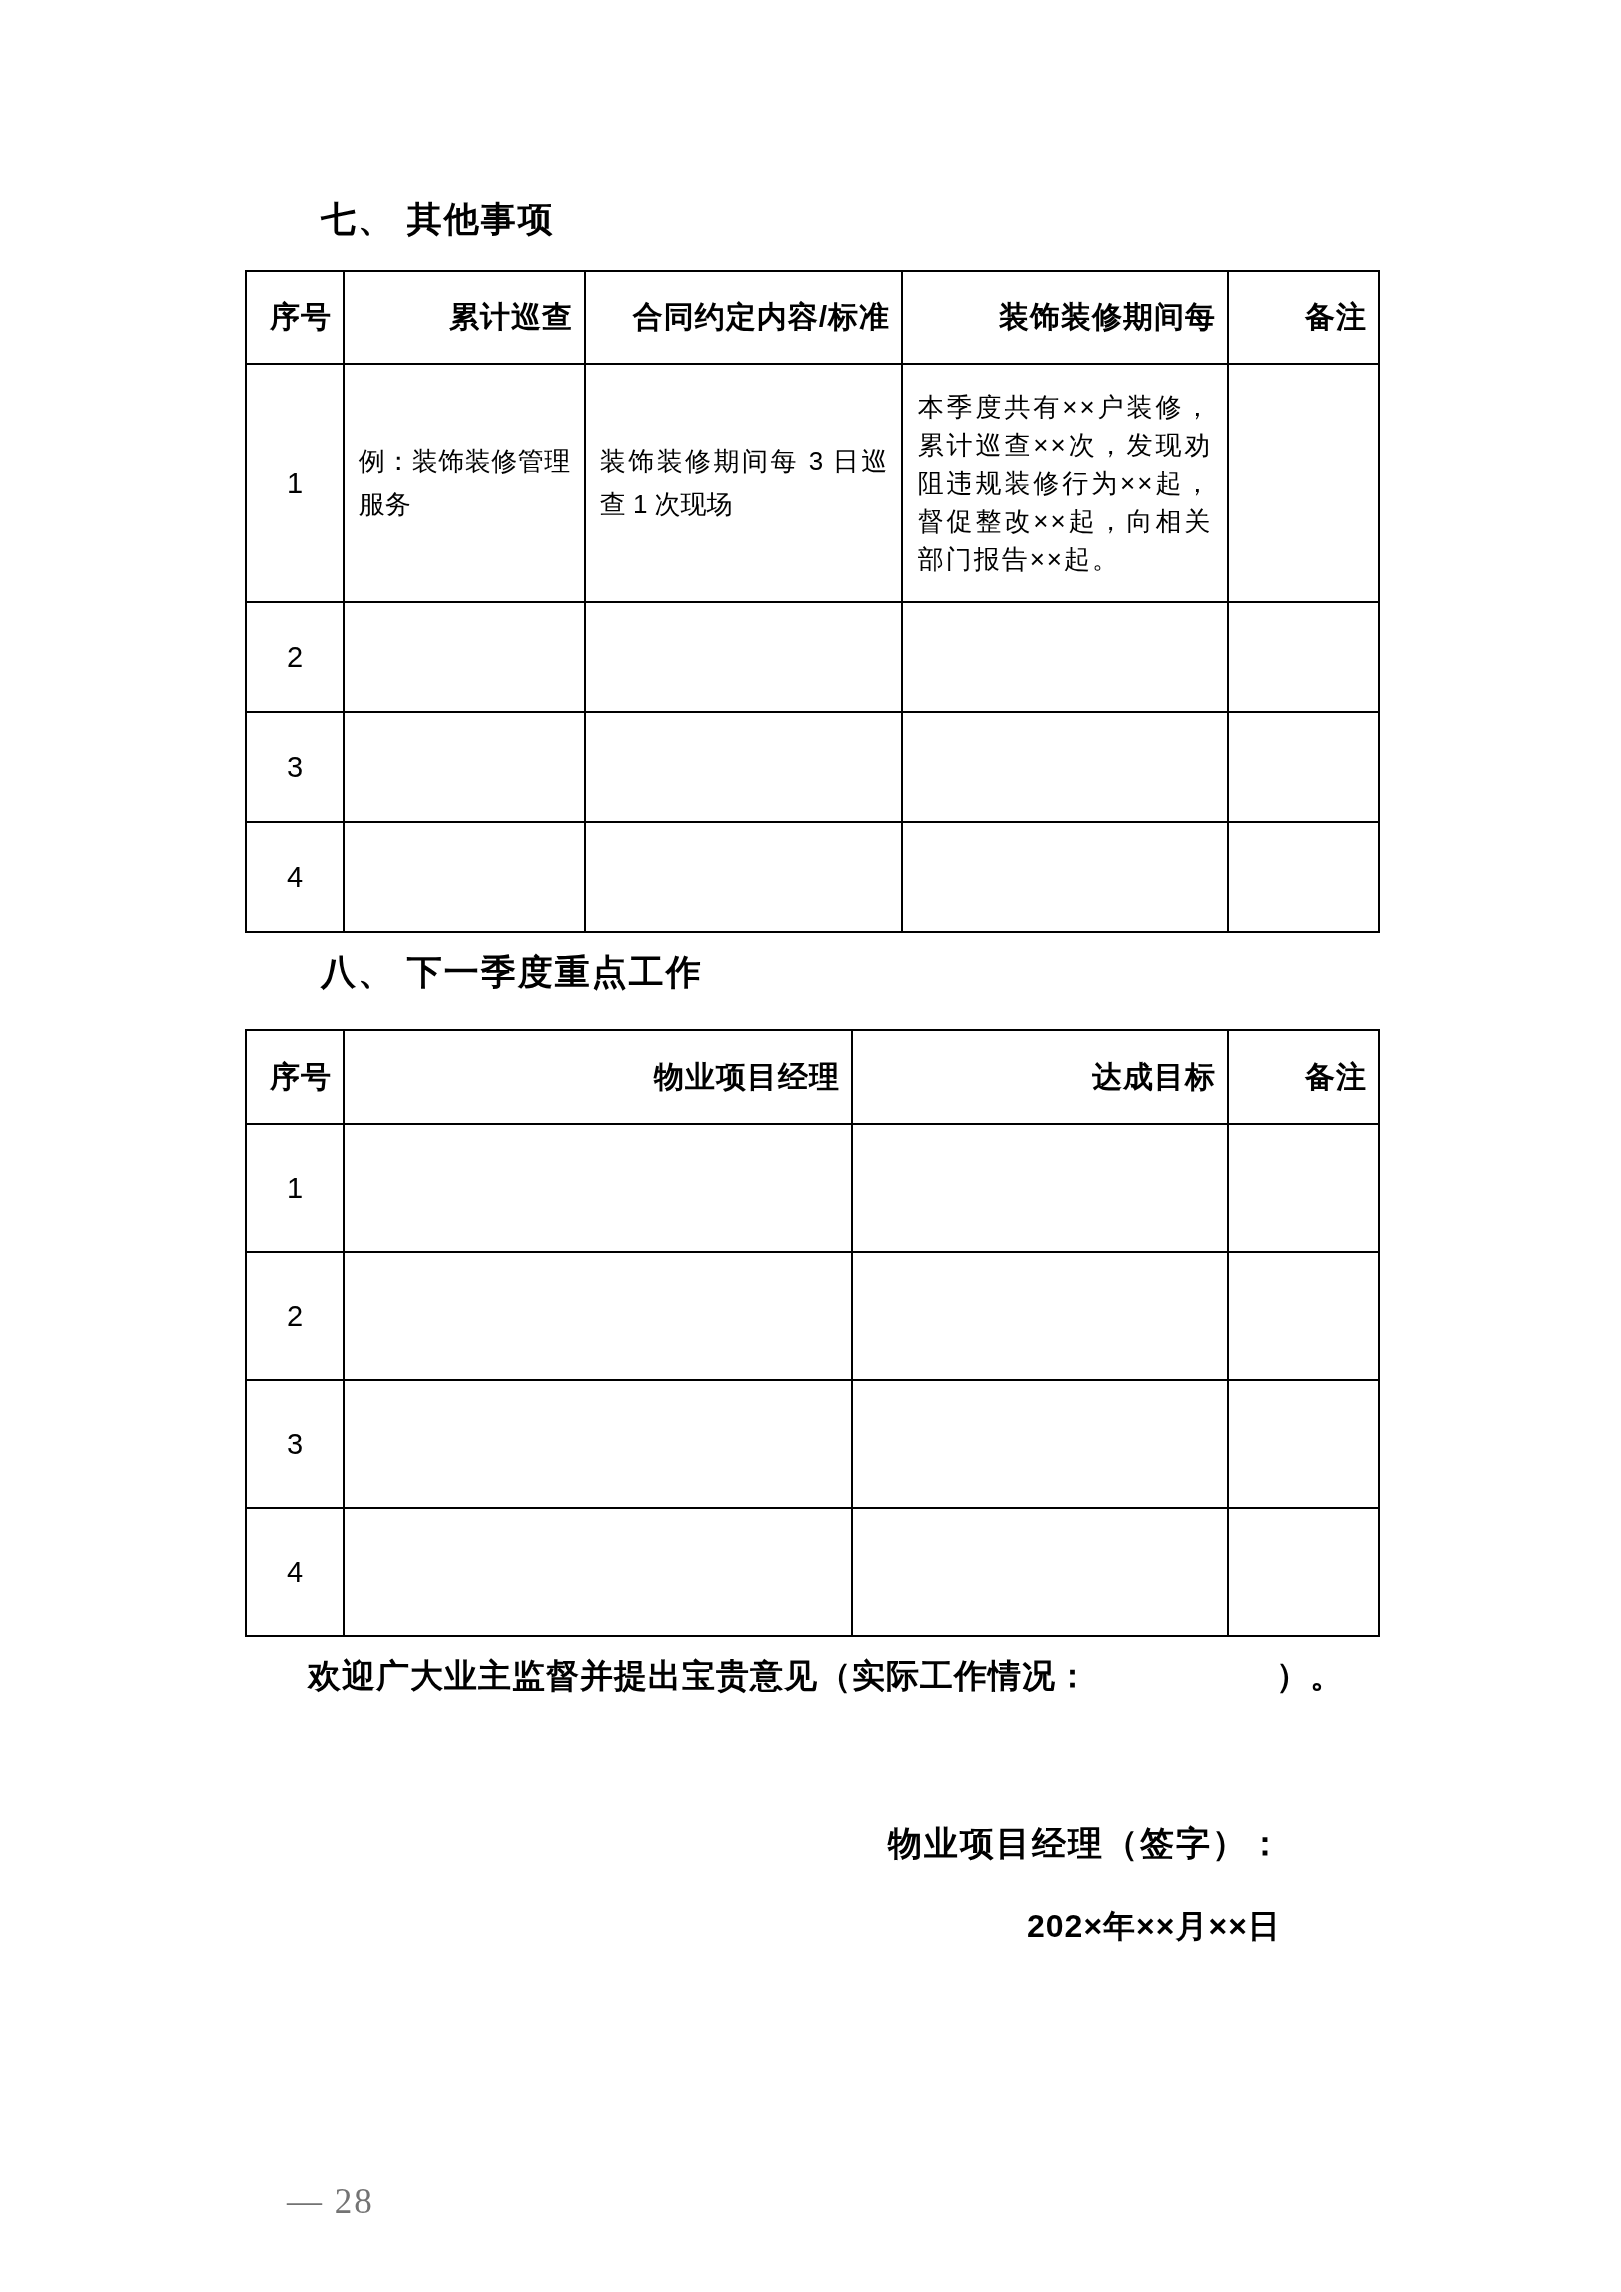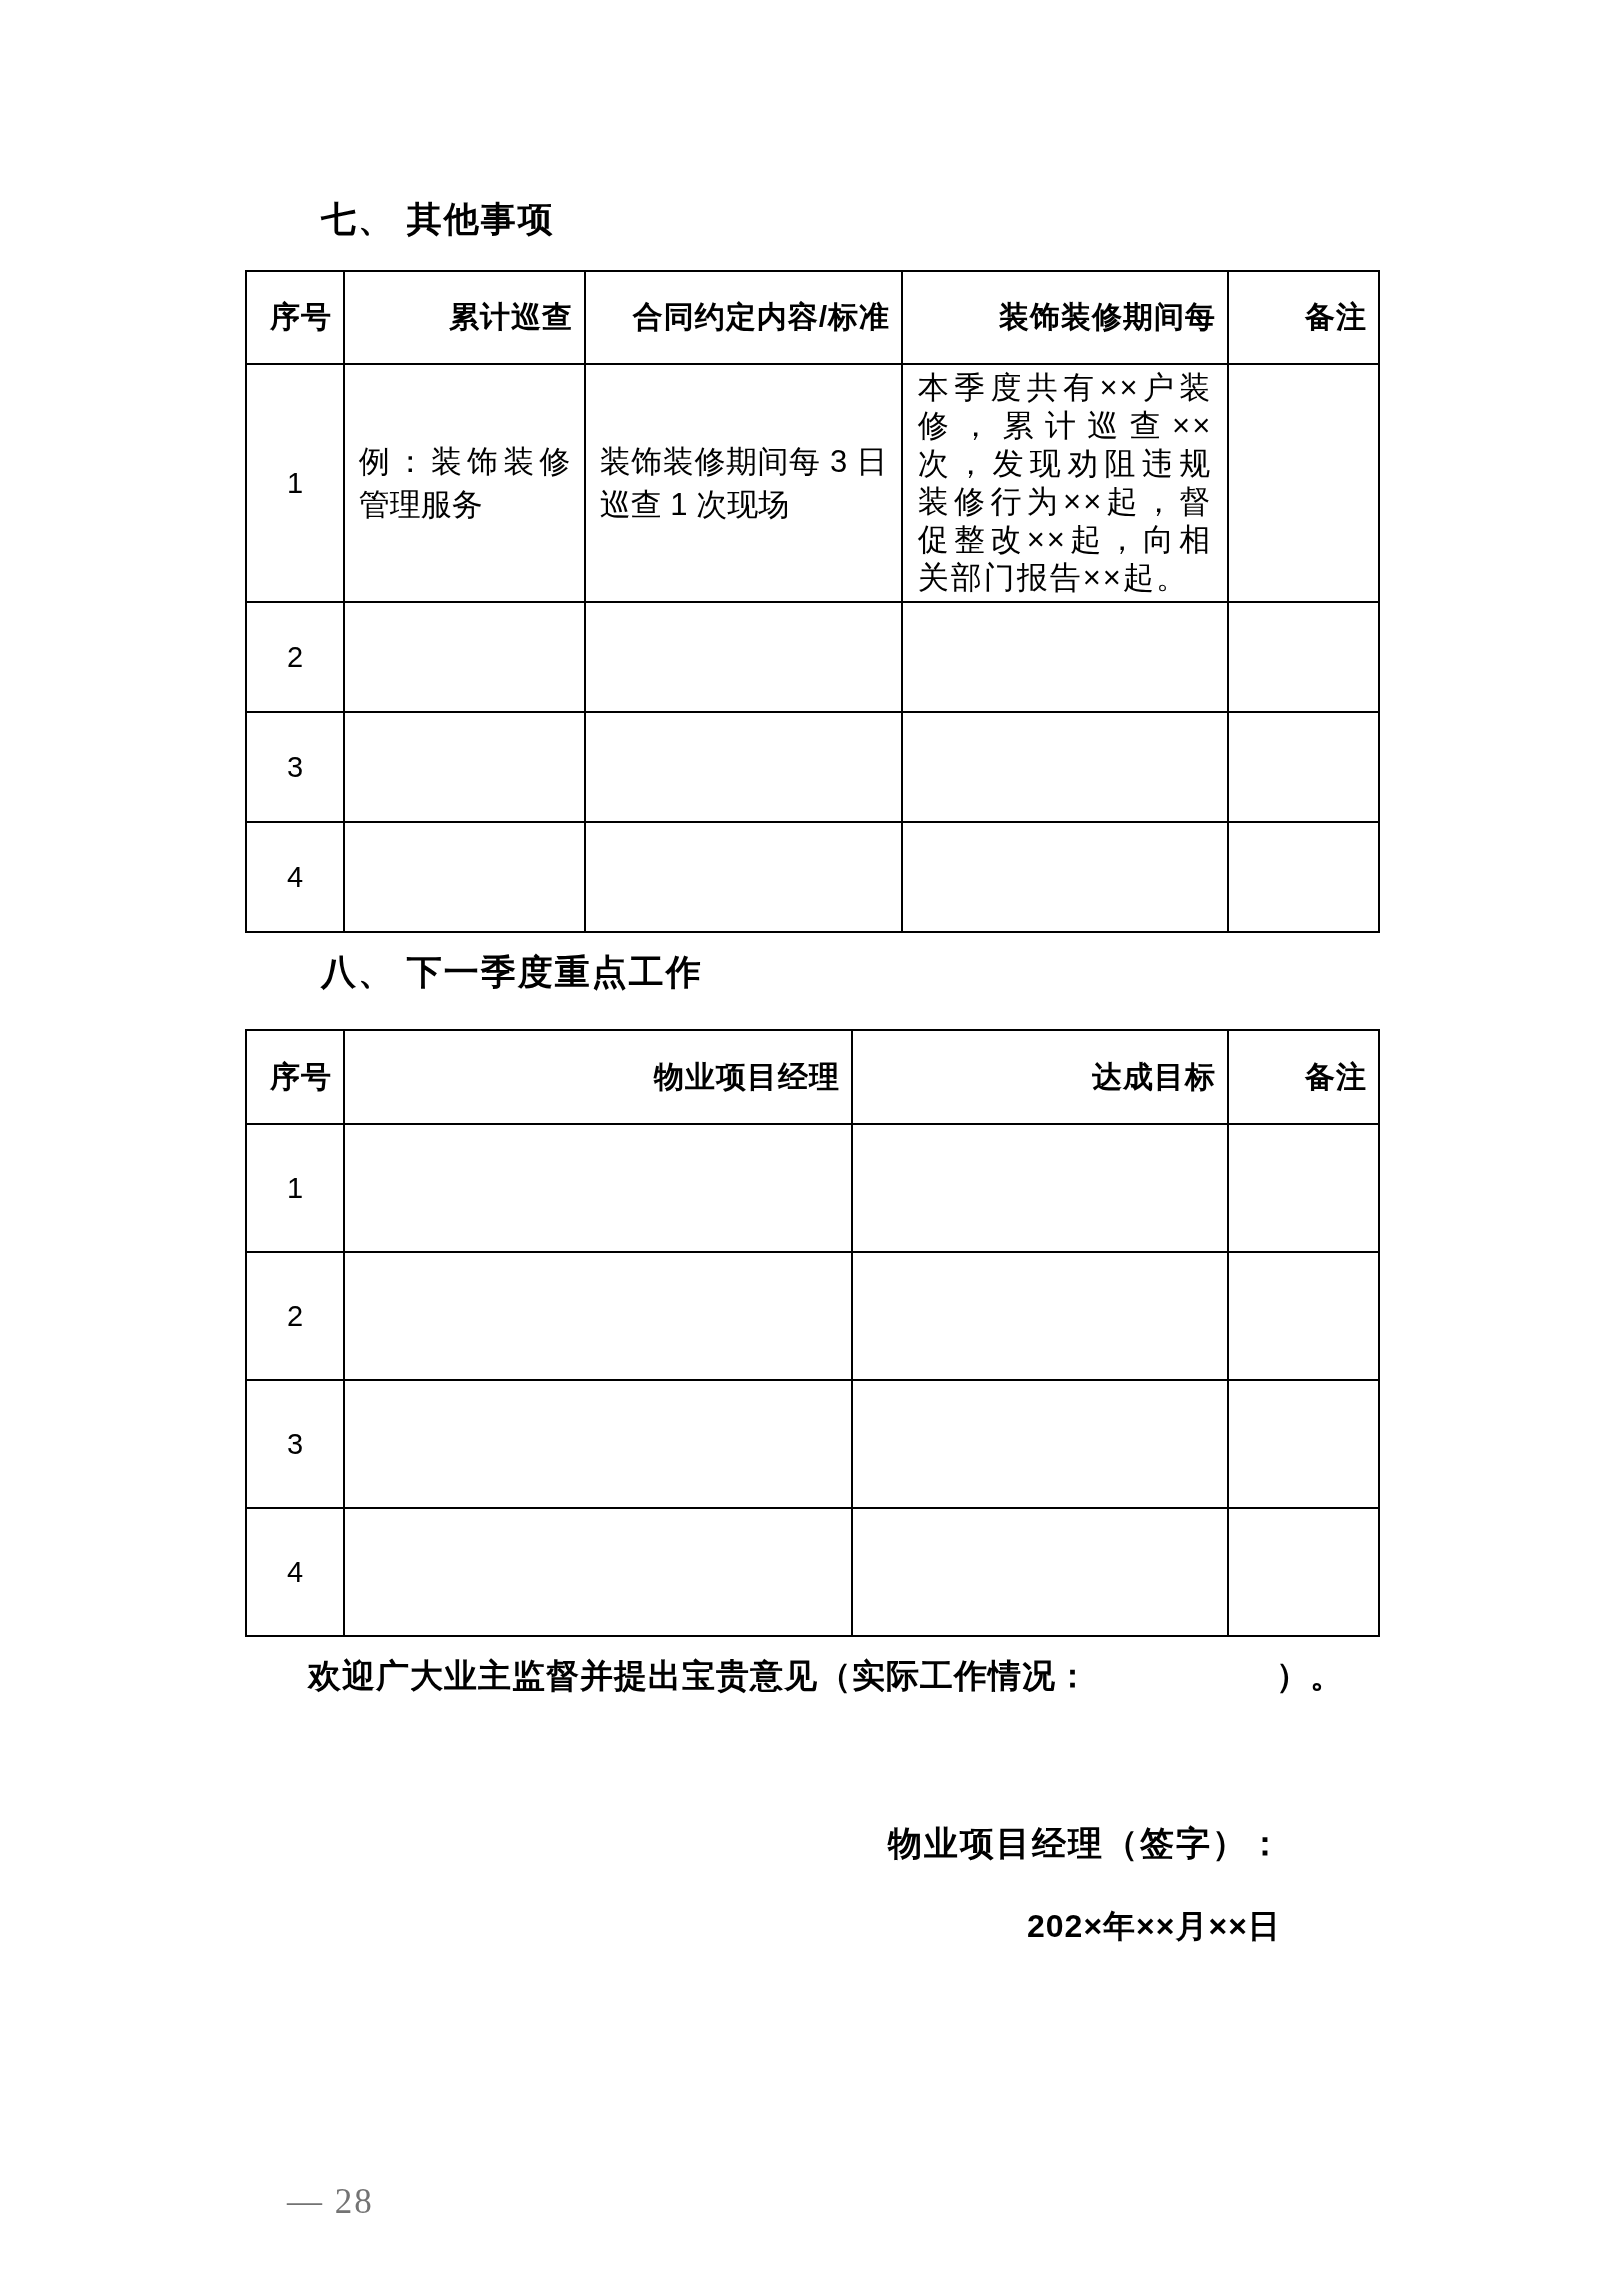--- a/index.html
+++ b/index.html
@@ -36,21 +36,21 @@
   table.doc th{
     font-size:30px;font-weight:700;
     text-align:right;vertical-align:middle;
     letter-spacing:1px;
     padding:0 11px;
   }
   td.num{
     font-size:29px;text-align:center;vertical-align:middle;
   }
   td.body{
-    font-size:31px;text-align:justify;vertical-align:middle;
+    font-size:26px;text-align:justify;vertical-align:middle;
     padding:5.9px 13.7px;line-height:43px;margin-left:28px;
   }
   td.actual{
     letter-spacing:2px;line-height:38px;padding:3.9px 14.7px;
   }
   td.empty{padding:0;}
   .footline{
     position:absolute;left:308px;top:1654px;
     font-size:33px;font-weight:700;letter-spacing:1px;
     white-space:nowrap;

